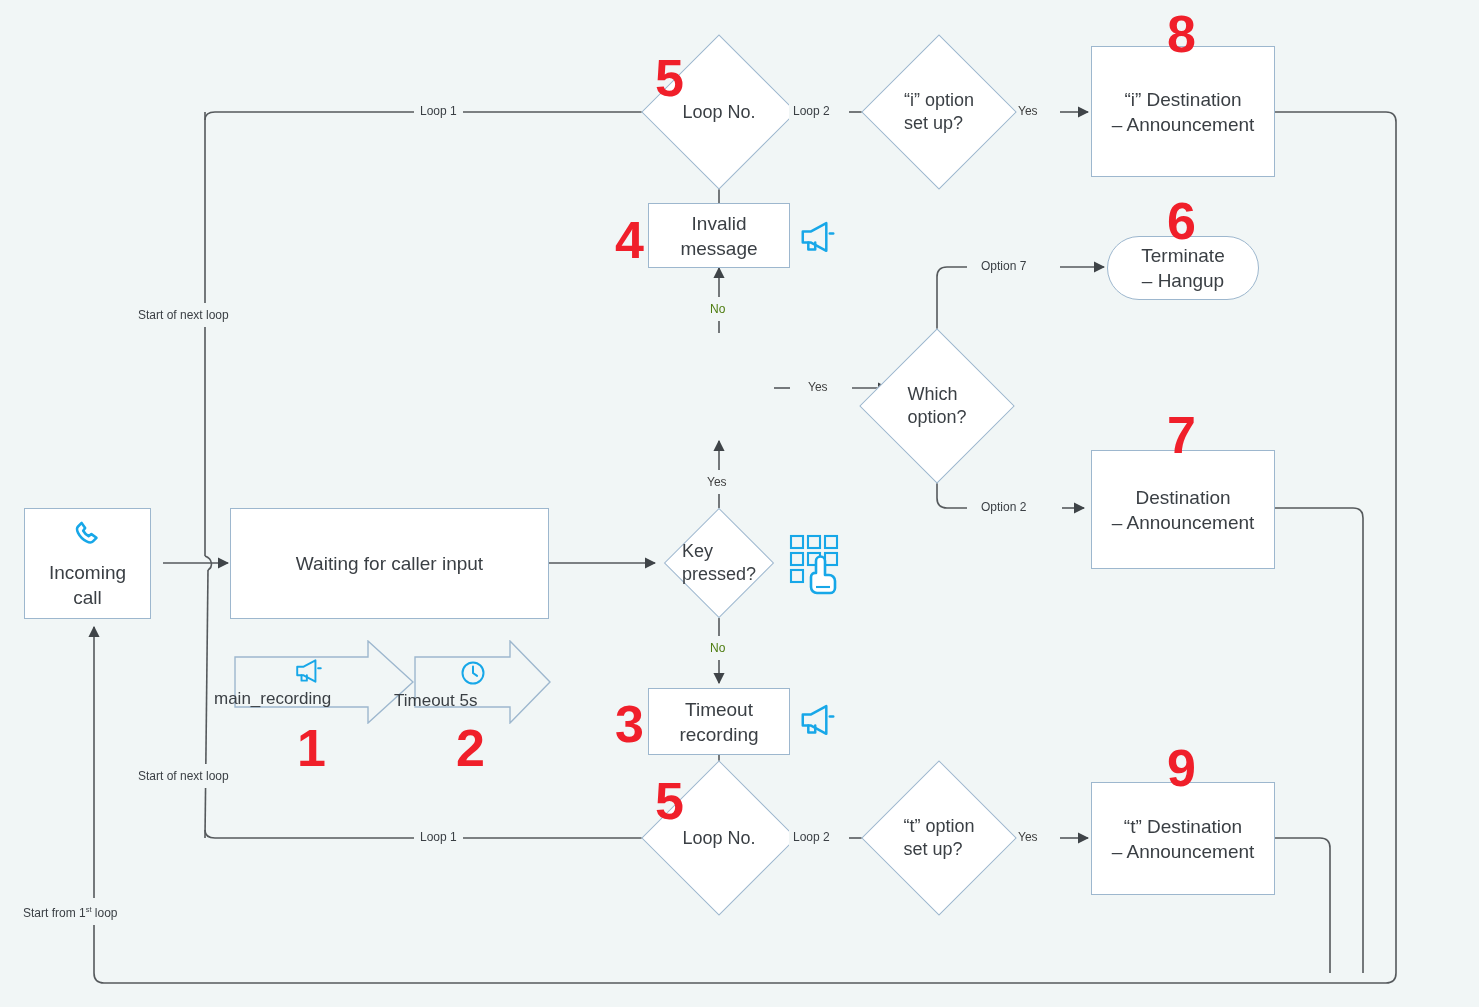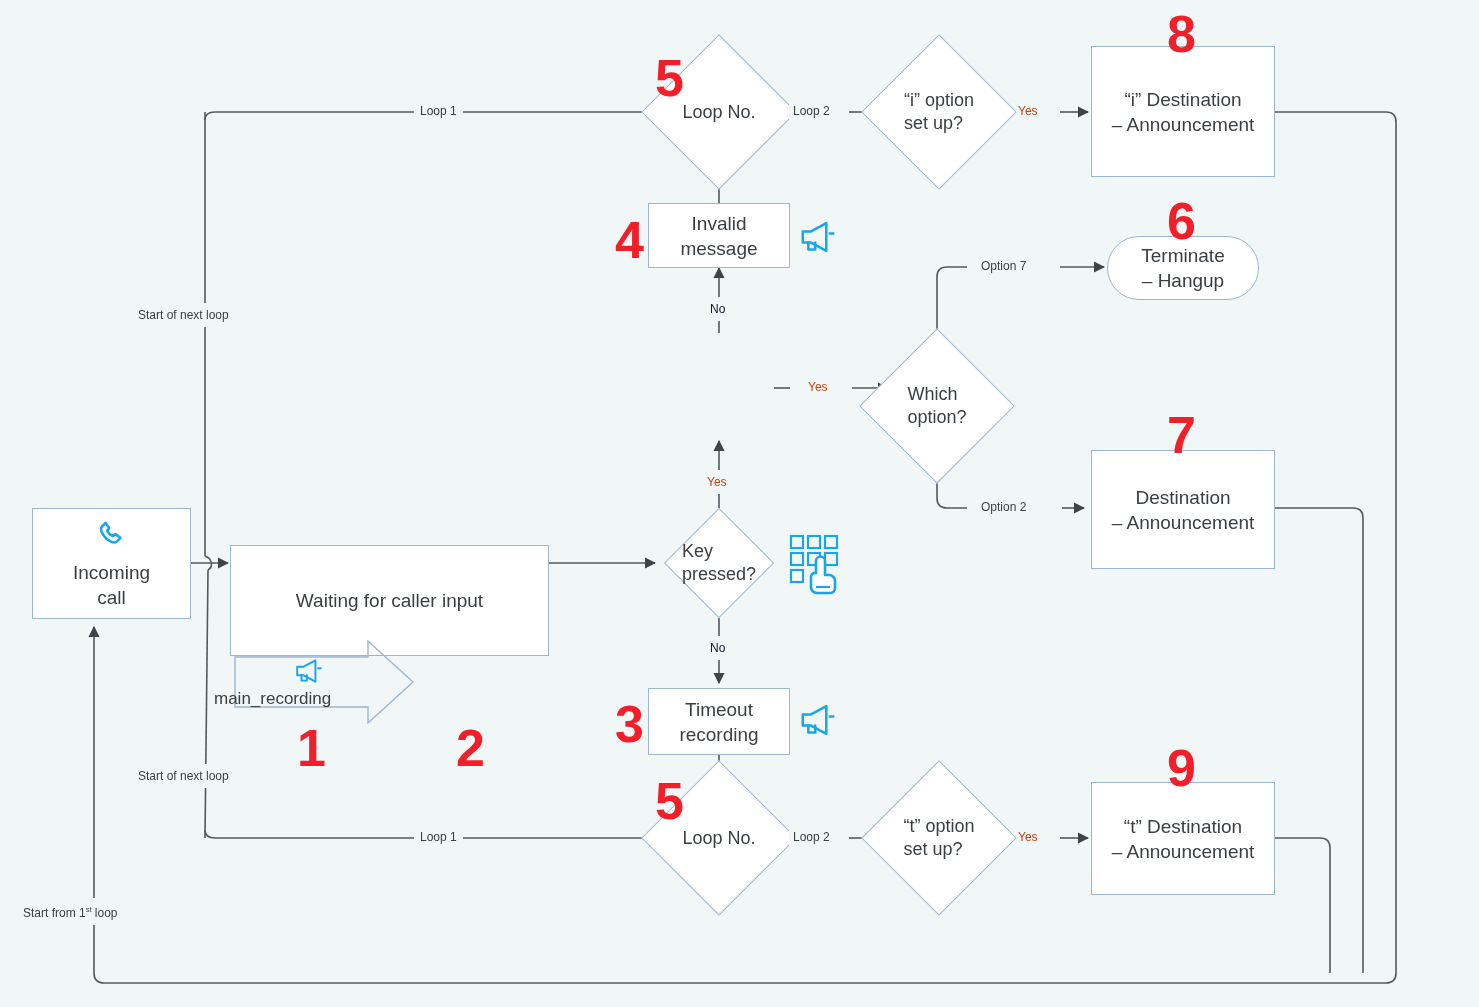--- a/index.html
+++ b/index.html
@@ -18,22 +18,22 @@
   .stadium{background:#ffffff;border:1px solid #9db7ce;border-radius:999px;}
   .nodetext{color:#3a3f44;font-size:19px;line-height:25px;white-space:pre-line;}
   .dmtext{color:#3a3f44;font-size:18px;line-height:23px;white-space:pre-line;position:relative;z-index:3;}
 
   .diamond{position:absolute;}
   .diamond .dshape{position:absolute;left:0;top:0;width:100%;height:100%;background:#ffffff;
       border:1px solid #9db7ce;transform:rotate(45deg);box-sizing:border-box;}
   .diamond .dlabel{position:absolute;left:0;top:0;width:100%;height:100%;display:flex;align-items:center;justify-content:center;}
 
   .edgelabel{position:absolute;font-size:12px;color:#3a3f44;white-space:nowrap;line-height:20px;}
-  .lbl-yes{color:#c2410c;}
-  .lbl-no{color:#0f172a;}
+  .lbl-yes{color:#404040;}
+  .lbl-no{color:#4d7c0f;}
   .lbl-plain{color:#3a3f44;}
 
   .stepnum{position:absolute;color:#f01f2a;font-size:52px;font-weight:700;line-height:52px;letter-spacing:-1px;}
 
   .icon{position:absolute;}
   .chev{position:absolute;}
   .chevtext{position:absolute;width:100%;font-size:17px;color:#3a3f44;white-space:nowrap;}
   .chevicon{position:absolute;}
   sup{font-size:0.62em;vertical-align:super;}
 </style>
@@ -98,48 +98,60 @@
 
       <path d="M 1275 508 L 1353 508 Q 1363 508 1363 518 L 1363 973"></path>
 
       <path d="M 1275 838 L 1320 838 Q 1330 838 1330 848 L 1330 973"></path>
 
       <path d="M 104 983 Q 94 983 94 973 L 94 627" marker-end="url(#ah)"></path>
 
     </g>
   </svg>
 
-  <div class="node rect" style="left:24px;top:508px;width:159px;height:111px;flex-direction:column;margin-left:8px;">
+  <div class="node rect" style="left:24px;top:508px;width:127px;height:111px;flex-direction:column;">
     <span class="icon" style="position:static;margin-bottom:4px;">
       <svg width="34" height="34" viewBox="0 0 24 24" fill="none" stroke="#17a7e8" stroke-width="1.8" stroke-linecap="round" stroke-linejoin="round">
         <path d="M7.5 3.5 L5 6 c-1 1 -1 2.5 0 4.5 c1.3 2.6 3.4 4.7 6 6 c2 1 3.5 1 4.5 0 l2.5 -2.5 l-3.6 -2.6 l-2 1.4 c-1.6 -0.9 -2.9 -2.2 -3.8 -3.8 l1.4 -2 z"></path>
       </svg>
     </span>
     <span class="nodetext">Incoming
 call</span>
   </div>
 
-  <div class="node rect" style="left:230px;top:508px;width:319px;height:111px;margin-top:37px;">
+  <div class="node rect" style="left:230px;top:508px;width:319px;height:111px;">
     <span class="nodetext">Waiting for caller input</span>
   </div>
 
   <div class="chev" style="left:234px;top:640px;width:180px;height:84px;">
     <svg width="180" height="84" viewBox="0 0 180 84" style="position:absolute;left:0;top:0;">
       <polygon points="1,17 134,17 134,1 179,42 134,83 134,67 1,67" fill="none" stroke="#9db7ce" stroke-width="1.4"></polygon>
     </svg>
     <span class="chevicon" style="left:60px;top:17px;">
       <svg width="30" height="28" viewBox="0 0 28 26" fill="none" stroke="#17a7e8" stroke-width="1.8" stroke-linejoin="round" stroke-linecap="round">
         <path d="M3 9 h6 l11 -6 v20 l-11 -6 h-6 z"></path>
         <path d="M7 17 v5 h5 v-5"></path>
         <path d="M22.5 10.5 h2.5"></path>
       </svg>
     </span>
     <span class="chevtext" style="left:-20px;top:49px;width:180px;">main_recording</span>
   </div>
 
+  <div class="chev" style="left:414px;top:640px;width:137px;height:84px;">
+    <svg width="137" height="84" viewBox="0 0 137 84" style="position:absolute;left:0;top:0;">
+      <polygon points="1,17 96,17 96,1 136,42 96,83 96,67 1,67" fill="none" stroke="#9db7ce" stroke-width="1.4"></polygon>
+    </svg>
+    <span class="chevicon" style="left:45px;top:19px;">
+      <svg width="28" height="28" viewBox="0 0 24 24" fill="none" stroke="#17a7e8" stroke-width="1.7" stroke-linecap="round">
+        <circle cx="12" cy="12" r="9"></circle>
+          <path d="M12 6.5 V12 L15.5 14.5"></path>
+      </svg>
+    </span>
+    <span class="chevtext" style="left:-20px;top:51px;width:137px;">Timeout 5s</span>
+  </div>
 
   <div class="diamond" style="left:680px;top:524px;width:78px;height:78px;">
     <div class="dshape"></div>
     <div class="dlabel">
       <span class="dmtext">Key
 pressed?</span>
     </div>
   </div>
   <span class="icon" style="left:789px;top:534px;">
     <svg width="58" height="62" viewBox="0 0 58 62" fill="none">

